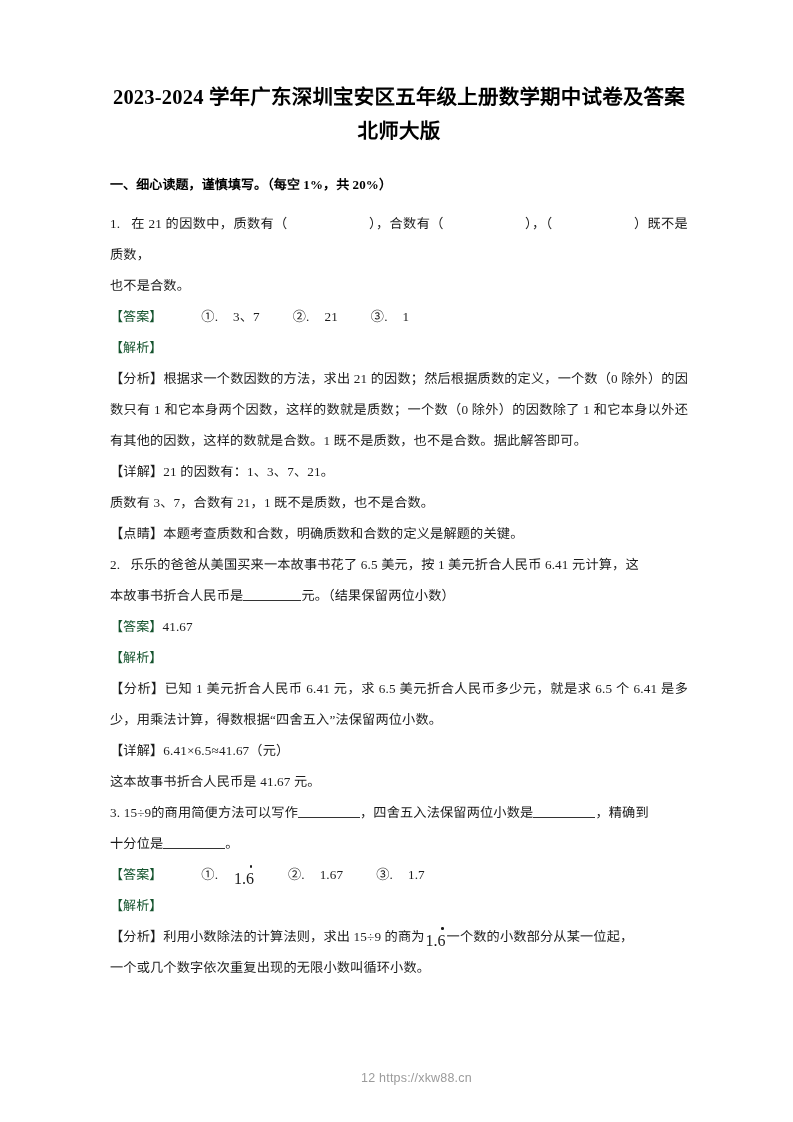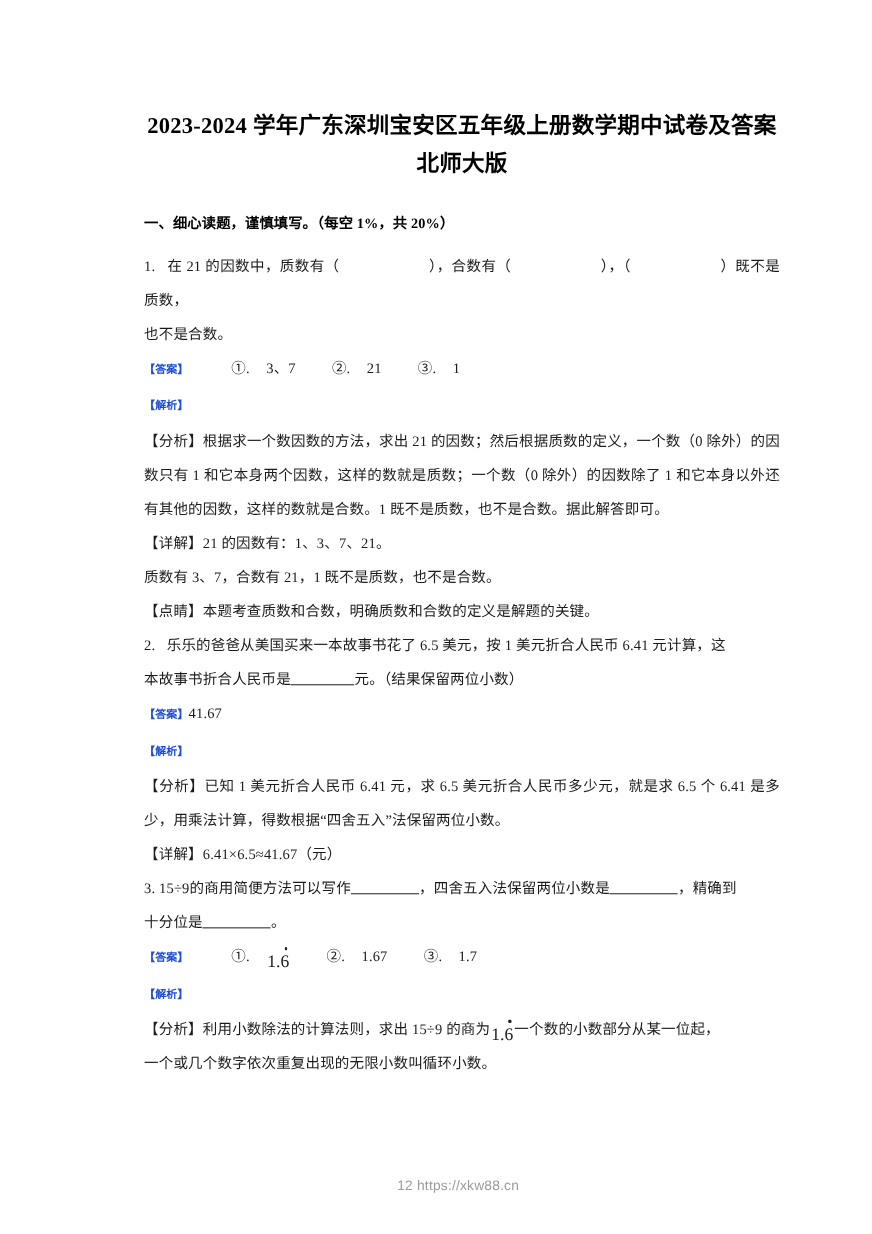--- a/index.html
+++ b/index.html
@@ -18,23 +18,22 @@
     width: 793px;
     height: 1122px;
     margin: 0 auto;
     background: #ffffff;
     box-sizing: border-box;
     overflow: hidden;
   }
   .content {
     position: absolute;
     left: 110px;
-    top: 98px;
+    top: 80px;
     width: 578px;
-    margin-left: 21px;
   }
 
   
   .doc-title {
     font-family: "Liberation Serif", "DejaVu Serif", serif;
     font-weight: bold;
     font-size: 20.5px;
     line-height: 34px;
     text-align: center;
     letter-spacing: 0.2px;
@@ -72,24 +71,23 @@
     font-size: 13.2px;
     line-height: 31px;
     margin: 0;
     letter-spacing: 0.15px;
     text-align: justify;
     text-justify: inter-character;
   }
 
   
   .blue-label {
-    color: #1d4ed8;
-    font-size: 10px;
+    color: #14532d;
+    font-size: 13px;
     letter-spacing: 0.1px;
-    font-weight: bold;
   }
   .ans-row {
     font-size: 13.2px;
     line-height: 31px;
     margin: 0;
     letter-spacing: 0.15px;
     white-space: nowrap;
   }
   .ans-row .gap-lg { display: inline-block; width: 32px; }
   .ans-row .gap-md { display: inline-block; width: 26px; }
@@ -227,20 +225,21 @@
       </div>
 
       <div class="para">
         <span class="lead">【分析】</span><span>已知 1 美元折合人民币 6.41 元，求 6.5 美元折合人民币多少元，就是求 6.5 个 6.41 是多少，用乘法计算，得数根据“四舍五入”法保留两位小数。</span>
       </div>
 
       <div class="para">
         <span class="lead">【详解】</span><span>6.41×6.5≈41.67（元）</span>
       </div>
 
+      <div class="para">这本故事书折合人民币是 41.67 元。</div>
     </div>
 
     <div>
 
       <div class="qline">
         <span>3.</span>
         <span>15÷9的商用简便方法可以写作</span><span class="blank-line bl-62"></span><span>，四舍五入法保留两位小数是</span><span class="blank-line bl-62"></span><span>，精确到</span>
       </div>
 
       <div class="qline">

